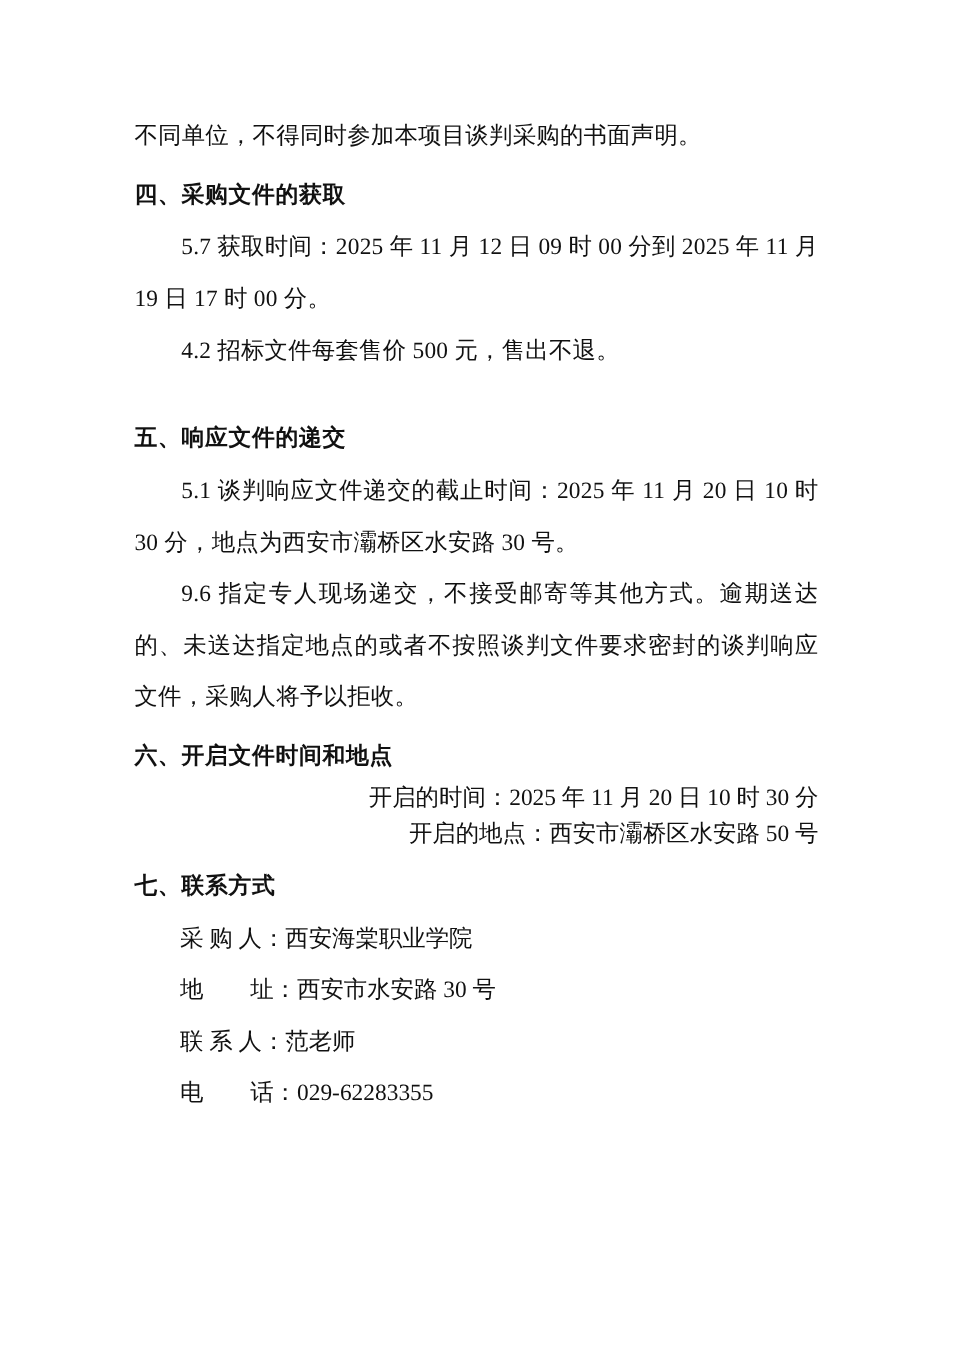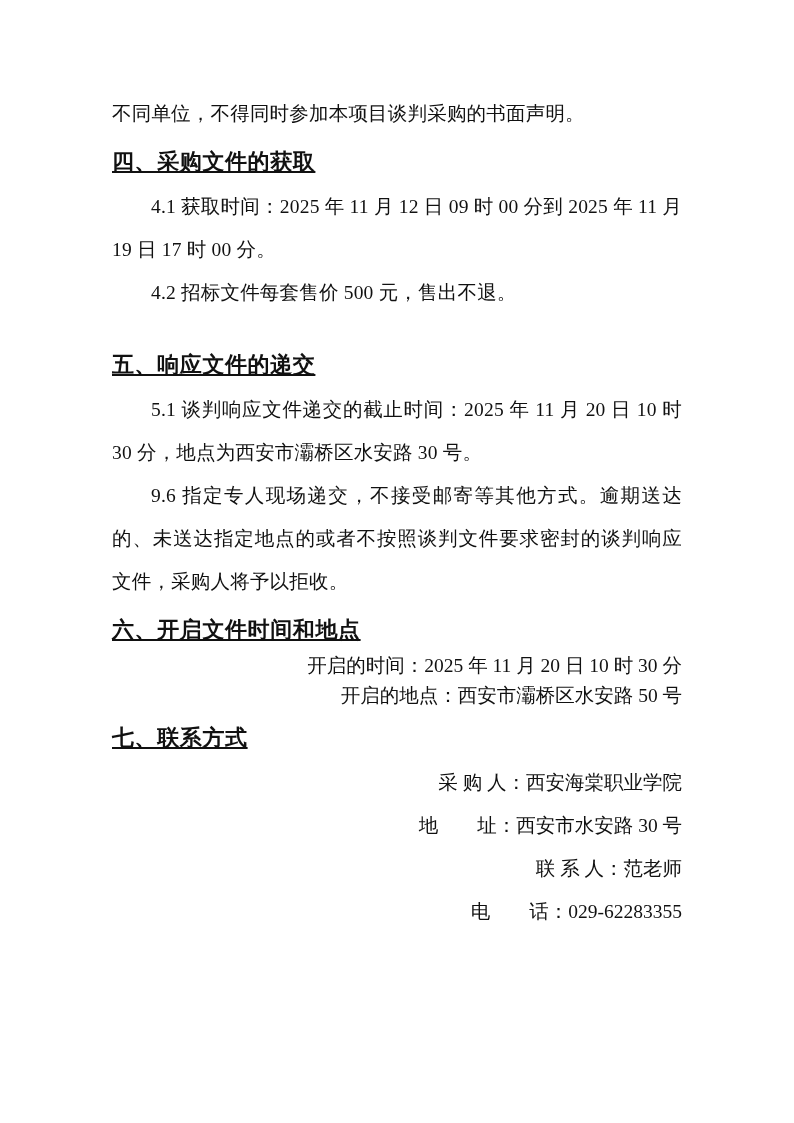--- a/index.html
+++ b/index.html
@@ -31,60 +31,58 @@
     text-justify: inter-ideograph;
     margin: 0;
     letter-spacing: 0.2px;
   }
   .indent {
     text-indent: 2em;
   }
   .heading {
     font-family: "DejaVu Sans", "Liberation Sans", sans-serif;
     font-weight: bold;
-    font-size: 22px;
+    font-size: 19px;
     line-height: 42px;
     margin: 0;
     letter-spacing: 0.6px;
     color: #111111;
-    text-decoration: underline;
   }
   .gap-sm { height: 6px; }
   .gap-lg { height: 30px; }
   .gap-xs { height: 2px; }
 
   .tight {
     font-size: 19.5px;
     line-height: 30px;
     margin: 0;
     padding-left: 38px;
     text-align: right;
   }
   .contact {
     font-size: 19.5px;
     line-height: 43px;
     margin: 0;
     padding-left: 38px;
-    text-align: right;
   }
 </style>
 </head>
 <body>
 
 <div class="page">
   <div class="doc">
 
     <p class="para">不同单位，不得同时参加本项目谈判采购的书面声明。</p>
 
 
     <div class="gap-sm"></div>
     <h2 class="heading">四、采购文件的获取</h2>
     <div class="gap-xs"></div>
 
-    <p class="para indent">4.1 获取时间：2025 年 11 月 12 日 09 时 00 分到 2025 年 11 月 19 日 17 时 00 分。</p>
+    <p class="para indent">5.7 获取时间：2025 年 11 月 12 日 09 时 00 分到 2025 年 11 月 19 日 17 时 00 分。</p>
 
     <p class="para indent">4.2 招标文件每套售价 500 元，售出不退。</p>
 
     <div class="gap-lg"></div>
     <h2 class="heading">五、响应文件的递交</h2>
     <div class="gap-xs"></div>
 
     <p class="para indent">5.1 谈判响应文件递交的截止时间：2025 年 11 月 20 日 10 时 30 分，地点为西安市灞桥区水安路 30 号。</p>
 
     <p class="para indent">9.6 指定专人现场递交，不接受邮寄等其他方式。逾期送达的、未送达指定地点的或者不按照谈判文件要求密封的谈判响应文件，采购人将予以拒收。</p>

